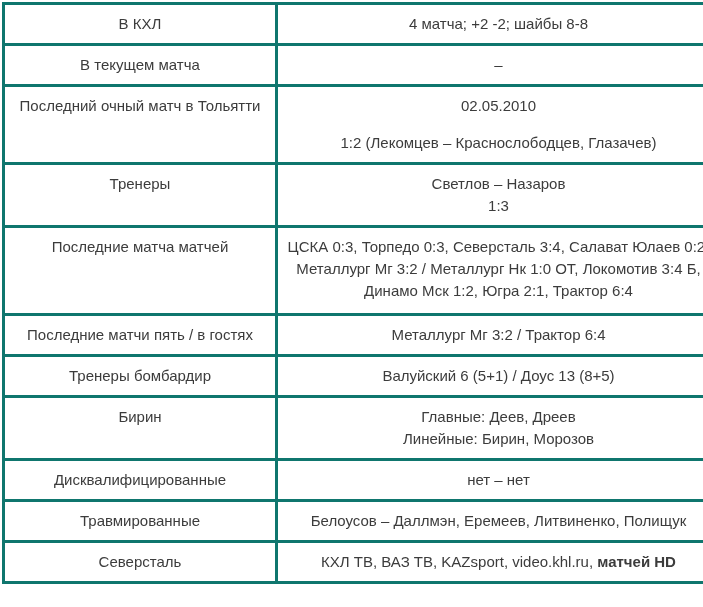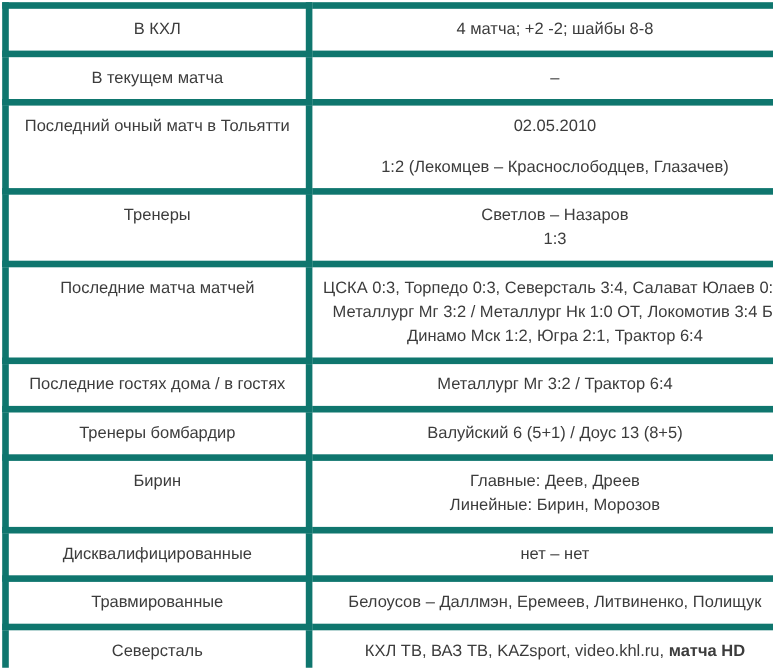--- a/index.html
+++ b/index.html
@@ -13,21 +13,21 @@
     box-sizing: border-box;
     padding: 2px;
     font-family: "Liberation Sans", sans-serif;
   }
   table.match-table {
     border-collapse: collapse;
     table-layout: fixed;
     width: 699px;
   }
   table.match-table td {
-    border: 6px solid #0f766e;
+    border: 3px solid #0f766e;
     vertical-align: top;
     text-align: center;
     padding: 8px 6px;
     font-size: 15px;
     line-height: 22px;
     color: #3c3c3c;
     overflow: hidden;
   }
   td.col-label { width: 258px; }
   td.col-value { width: 429px; }
@@ -74,21 +74,21 @@
         <td class="col-value">
           <span class="line">Светлов – Назаров</span>
           <span class="line">1:3</span>
         </td>
       </tr>
       <tr class="r4">
         <td class="col-label">Последние матча матчей</td>
         <td class="col-value">ЦСКА 0:3, Торпедо 0:3, Северсталь 3:4, Салават Юлаев 0:2, Металлург Мг 3:2 / Металлург Нк 1:0 ОТ, Локомотив 3:4 Б, Динамо Мск 1:2, Югра 2:1, Трактор 6:4</td>
       </tr>
       <tr class="r5">
-        <td class="col-label">Последние гостях дома / в гостях</td>
+        <td class="col-label">Последние матчи пять / в гостях</td>
         <td class="col-value">Металлург Мг 3:2 / Трактор 6:4</td>
       </tr>
       <tr class="r6">
         <td class="col-label">Тренеры бомбардир</td>
         <td class="col-value">Валуйский 6 (5+1) / Доус 13 (8+5)</td>
       </tr>
       <tr class="r7">
         <td class="col-label">Бирин</td>
         <td class="col-value">
           <span class="line">Главные: Деев, Дреев</span>
@@ -99,18 +99,18 @@
         <td class="col-label">Дисквалифицированные</td>
         <td class="col-value">нет – нет</td>
       </tr>
       <tr class="r9">
         <td class="col-label">Травмированные</td>
         <td class="col-value">Белоусов – Даллмэн, Еремеев, Литвиненко, Полищук</td>
       </tr>
       <tr class="r10">
         <td class="col-label">Северсталь</td>
         <td class="col-value">
-          <span>КХЛ ТВ, ВАЗ ТВ, KAZsport, video.khl.ru, </span><span class="bold-seg">матча HD</span>
+          <span>КХЛ ТВ, ВАЗ ТВ, KAZsport, video.khl.ru, </span><span class="bold-seg">матчей HD</span>
         </td>
       </tr>
     </tbody>
   </table>
 </div>
 
 </body></html>

